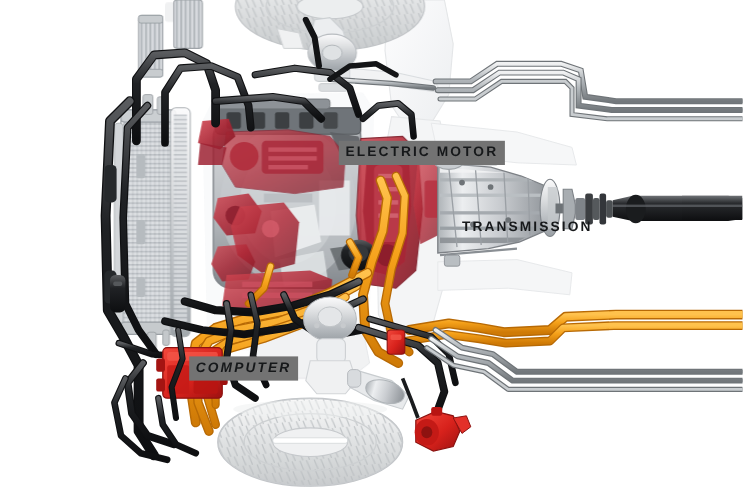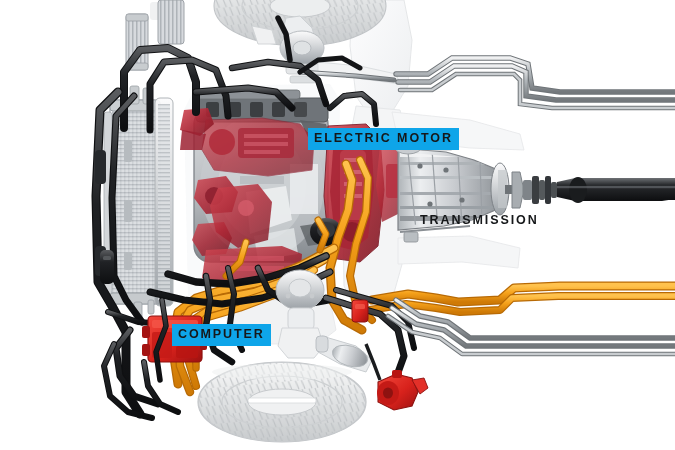--- a/index.html
+++ b/index.html
@@ -1,30 +1,30 @@
 <!DOCTYPE html>
 <html><head>
 <meta charset="utf-8">
 <title>Hybrid Powertrain Cutaway</title>
 <style>
   html,body{margin:0;padding:0;background:#ffffff;}
   body{width:675px;height:450px;overflow:hidden;
        font-family:"Liberation Sans","DejaVu Sans",sans-serif;}
   #stage{position:relative;width:675px;height:450px;background:#ffffff;overflow:hidden;}
   #art{position:absolute;left:0;top:0;width:675px;height:450px;}
-  .label{position:absolute;background:#0ea5e9;color:#16181a;
+  .label{position:absolute;background:#737373;color:#16181a;
          font-family:"Liberation Sans","DejaVu Sans",sans-serif;
          font-weight:700;font-size:12.5px;letter-spacing:1.9px;
          line-height:1;padding:4px 6px 5px 6px;white-space:nowrap;
          box-sizing:border-box;}
   .label.plain{background:transparent;padding:4px 2px 5px 2px;}
   #lbl-engine{left:191px;top:157px;}
   #lbl-motor{left:308px;top:128px;}
-  #lbl-trans{left:418px;top:210px;}
-  #lbl-computer{left:172px;top:324px;}
+  #lbl-trans{left:418px;top:196px;}
+  #lbl-computer{left:172px;top:324px;font-style:italic;}
 </style>
 </head>
 <body>
 
 <div id="stage">
 
   <svg id="art" viewBox="0 0 675 450" xmlns="http://www.w3.org/2000/svg">
     <defs>
       <linearGradient id="gMetalV" x1="0" y1="0" x2="0" y2="1">
         <stop offset="0" stop-color="#fbfbfc"></stop>

